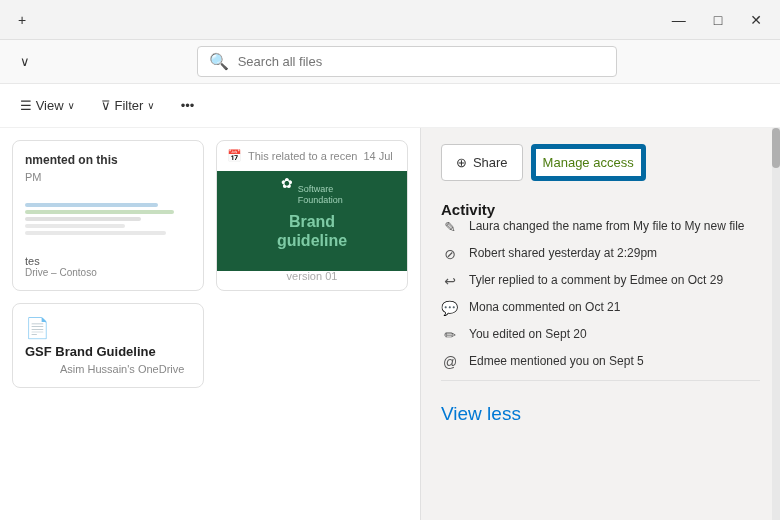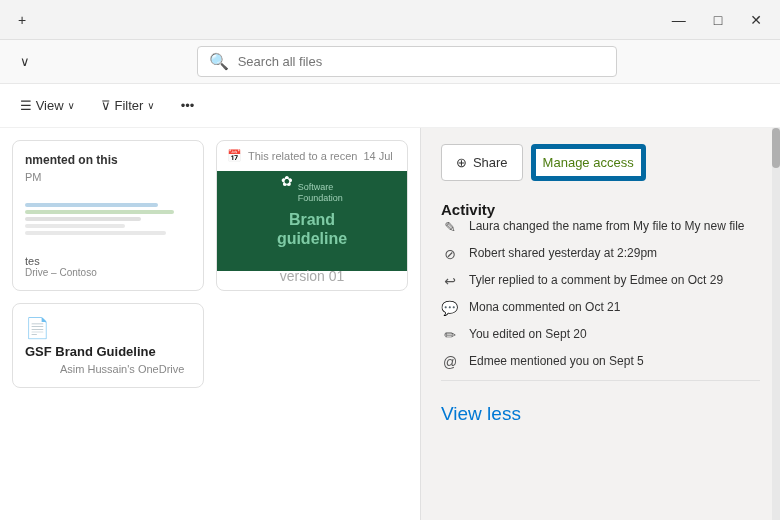--- a/index.html
+++ b/index.html
@@ -167,21 +167,21 @@
     }
     .brand-text {
       color: #7ecba5;
       font-size: 16px;
       font-weight: 700;
       text-align: center;
       line-height: 1.2;
     }
     .brand-version {
       color: #aaa;
-      font-size: 14px;
+      font-size: 11px;
       margin-top: 20px;
     }
 
     
     .gsf-card {
       background: white;
       border: 1px solid #e0e0e0;
       border-radius: 8px;
       padding: 12px;
     }

